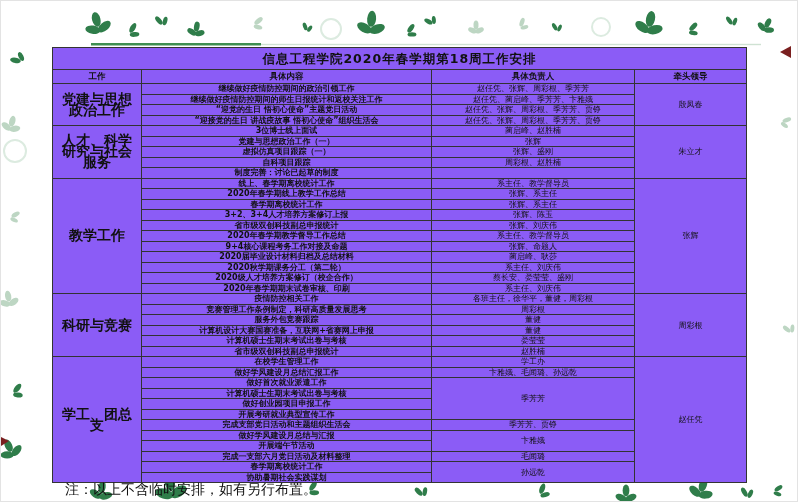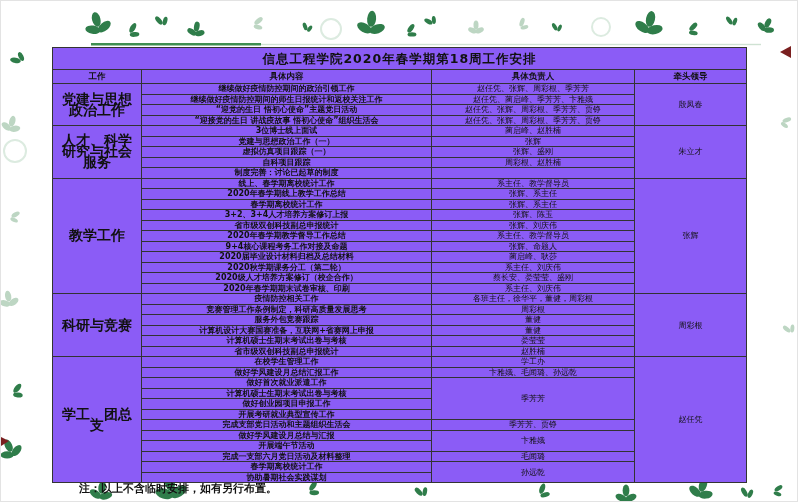--- a/index.html
+++ b/index.html
@@ -29,22 +29,22 @@
     border-bottom:1px solid #333;white-space:nowrap;
   }
   tr.header-row th{height:13px;font-size:8.5px;}
   th.category-cell{
     font-size:14px;line-height:11px;white-space:normal;
     font-weight:bold;padding:0 6px;
   }
   td.owner-cell,td.leader-cell{font-weight:normal;}
   td.content-cell{font-weight:bold;}
   #note{
-    position:absolute;left:78px;top:480px;z-index:1;
-    font-size:11px;font-weight:bold;color:#111;white-space:nowrap;
+    position:absolute;left:64px;top:480px;z-index:1;
+    font-size:14px;font-weight:normal;color:#111;white-space:nowrap;
   }
 </style>
 </head>
 <body>
 
 <svg id="deco" width="798" height="502" aria-hidden="true">
   <defs>
     <g id="clover">
       <ellipse cx="0" cy="-4.5" rx="2.8" ry="5"></ellipse>
       <ellipse cx="-4" cy="1.5" rx="2.8" ry="5" transform="rotate(-65 -4 1.5)"></ellipse>

